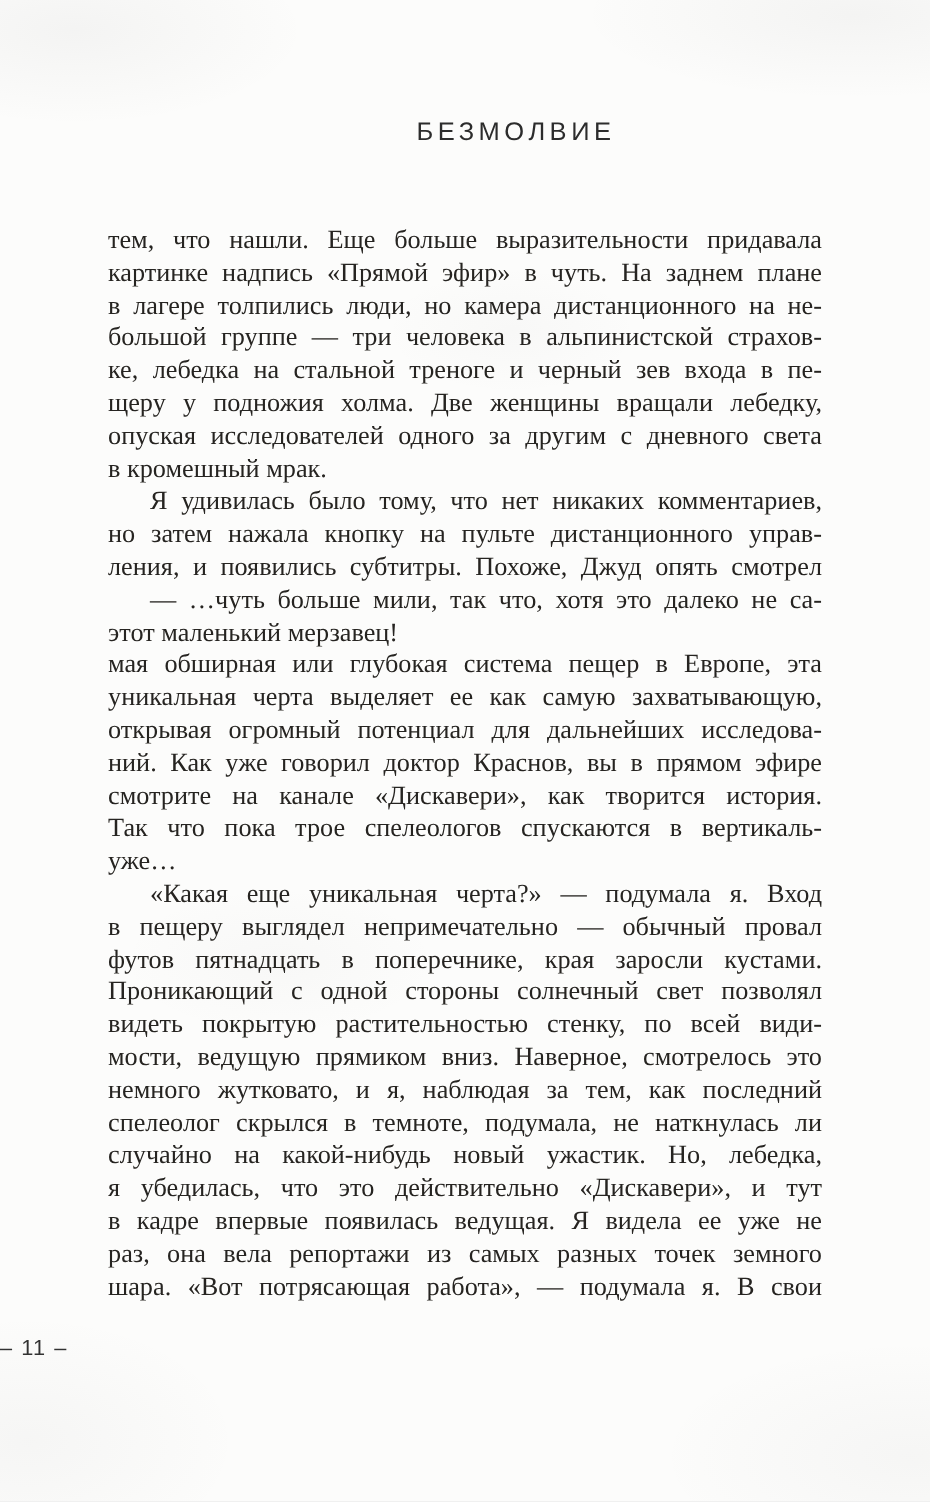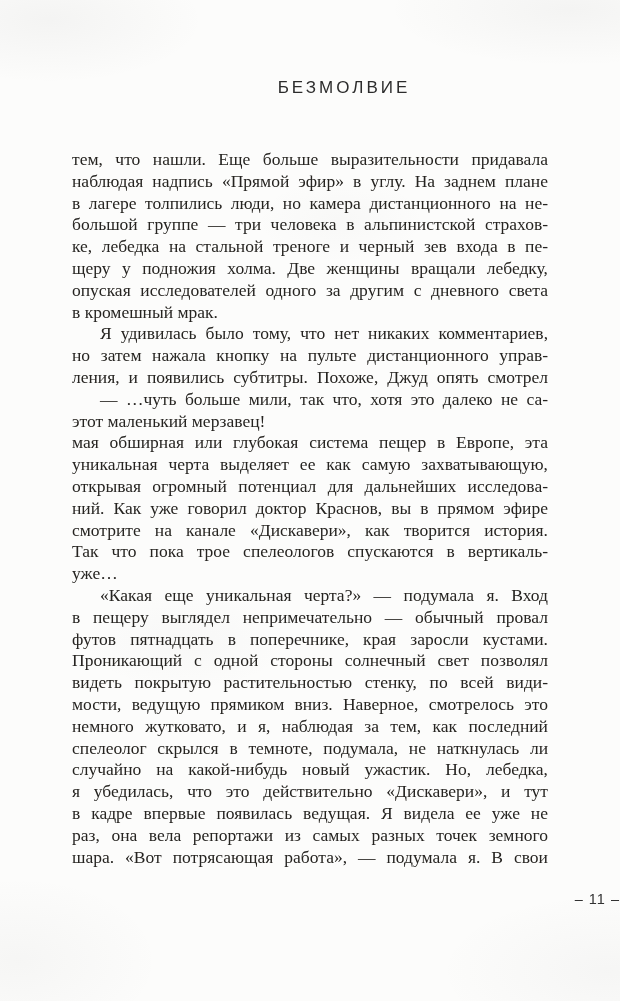--- a/index.html
+++ b/index.html
@@ -63,36 +63,36 @@
     text-align-last: left;
   }
   .line.indent {
     text-indent: 28px;
   }
   .page-number {
     position: absolute;
     top: 891px;
     left: 0;
     width: 100%;
-    text-align: right;
+    text-align: left;
     font-family: "Liberation Sans", sans-serif;
     font-size: 14.5px;
     letter-spacing: 1px;
     color: #323232;
   }
 </style>
 </head>
 <body>
 
 <div class="page">
   <div class="running-header">БЕЗМОЛВИЕ</div>
 
   <div class="body-text">
       <div class="line">тем, что нашли. Еще больше выразительности придавала</div>
-      <div class="line">наблюдая надпись «Прямой эфир» в углу. На заднем плане</div>
+      <div class="line">картинке надпись «Прямой эфир» в чуть. На заднем плане</div>
       <div class="line">в лагере толпились люди, но камера дистанционного на не-</div>
       <div class="line">большой группе — три человека в альпинистской страхов-</div>
       <div class="line">ке, лебедка на стальной треноге и черный зев входа в пе-</div>
       <div class="line">щеру у подножия холма. Две женщины вращали лебедку,</div>
       <div class="line">опуская исследователей одного за другим с дневного света</div>
       <div class="line end">в кромешный мрак.</div>
       <div class="line indent">Я удивилась было тому, что нет никаких комментариев,</div>
       <div class="line">но затем нажала кнопку на пульте дистанционного управ-</div>
       <div class="line">ления, и появились субтитры. Похоже, Джуд опять смотрел</div>
       <div class="line indent">— …чуть больше мили, так что, хотя это далеко не са-</div>

